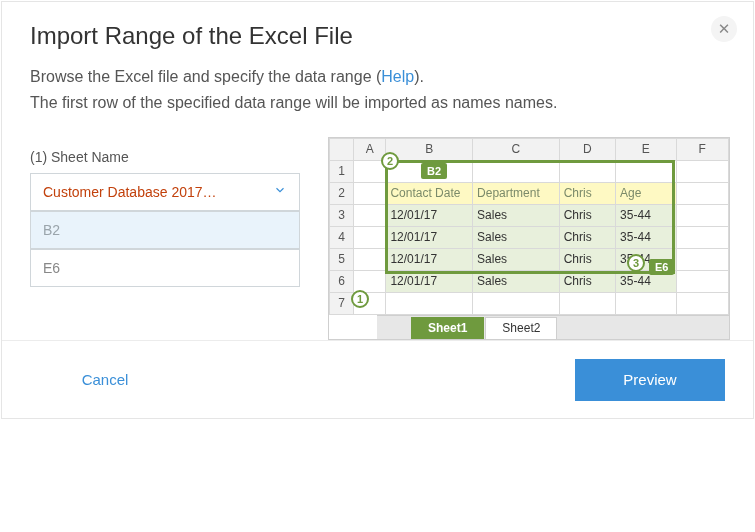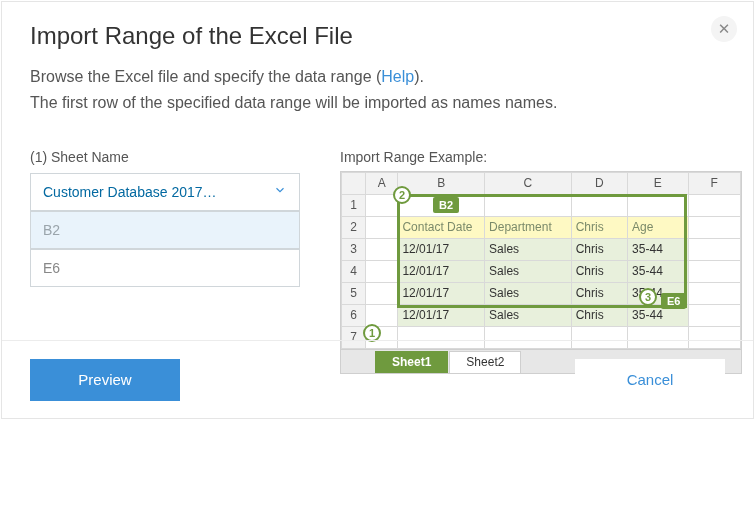--- a/index.html
+++ b/index.html
@@ -32,21 +32,21 @@
     display:flex;
     align-items:center;
     justify-content:center;
     color:#888;
     font-size:15px;
     cursor:pointer;
   }
   .body {
     padding: 8px 28px 0 28px;
     display:flex;
-    gap:40px;
+    gap:28px;
   }
   .intro {
     padding: 0 28px 12px 28px;
     font-size:16px;
     color:#555;
     line-height:1.65;
   }
   .intro a { color:#3a8fd8; text-decoration:none; }
   .left { width:270px; flex:none; }
   .right { flex:1; min-width:0; }
@@ -55,21 +55,21 @@
     color:#555;
     margin:12px 0 8px 0;
   }
   .select {
     border:1px solid #d0d6da;
     height:38px;
     display:flex;
     align-items:center;
     justify-content:space-between;
     padding:0 12px;
-    color:#0369a1;
+    color:#c2410c;
     font-size:14px;
     background:#fff;
     cursor:pointer;
     white-space:nowrap;
     overflow:hidden;
   }
   .select .chev {
     margin-left:8px;
   }
   .input {
@@ -114,20 +114,21 @@
   .col-w1{width:24px;} .col-w2{width:32px;}
   .col-B{width:86px;} .col-C{width:86px;} .col-D{width:56px;} .col-E{width:60px;} .col-F{width:52px;}
   .tabs {
     display:flex;
     background:#e7e7e7;
     height:24px;
     padding-left:34px;
     align-items:flex-end;
     border-top:1px solid #cfcfcf;
     font-size:12px;
+    margin-left:48px;
   }
   .tab {
     padding:3px 16px;
     background:#fff;
     border:1px solid #cfcfcf;
     border-bottom:none;
     margin-right:1px;
     height:22px;
     display:flex; align-items:center;
     cursor:pointer;
@@ -218,21 +219,20 @@
             </svg>
         </span>
       </div>
 
       <input class="input hl" value="B2" style="">
 
       <input class="input" value="E6" style="">
     </div>
 
     <div class="right">
-      <div class="example-title">Import Range Example:</div>
       <div class="sheet-wrap">
         <table class="sheet">
           <colgroup>
             <col class="col-w1">
               <col class="col-w2">
               <col class="col-B">
               <col class="col-C">
               <col class="col-D">
               <col class="col-E">
               <col class="col-F">
@@ -329,16 +329,16 @@
           <div class="tag" style="position:relative;left:2px;top:4px;">E6</div>
         </div>
         <div class="marker" style="top:152px;left:22px;">
           <div class="circ">1</div>
         </div>
       </div>
     </div>
   </div>
 
   <div class="footer">
+    <div class="btn cancel">Cancel</div>
     <div class="btn primary">Preview</div>
-    <div class="btn cancel">Cancel</div>
   </div>
 </div>
 
 </body></html>

